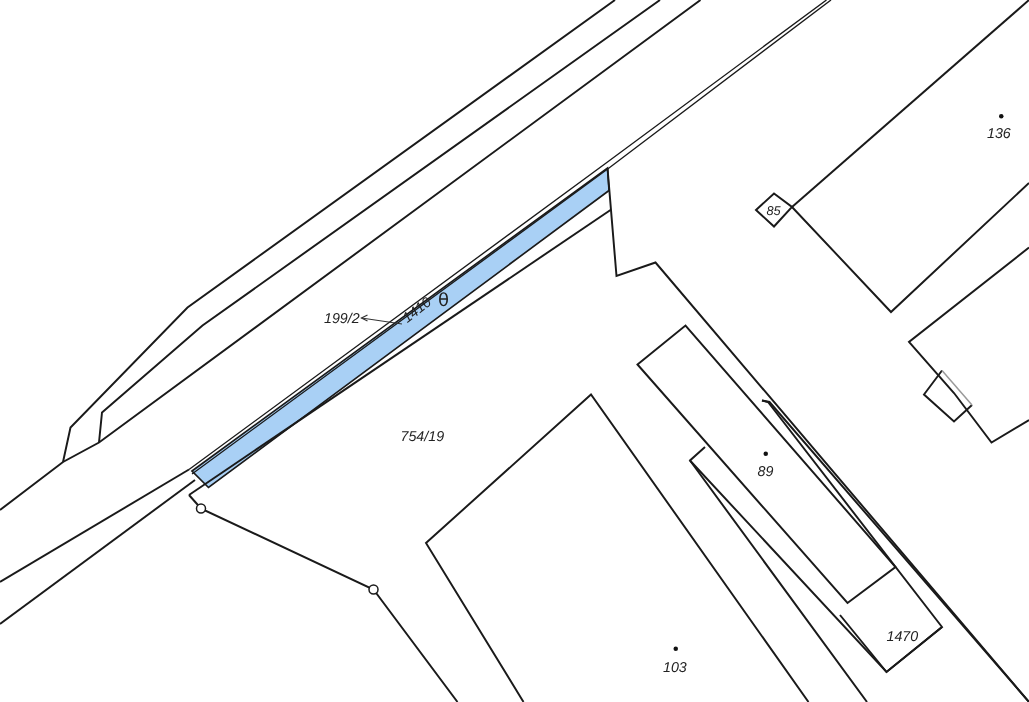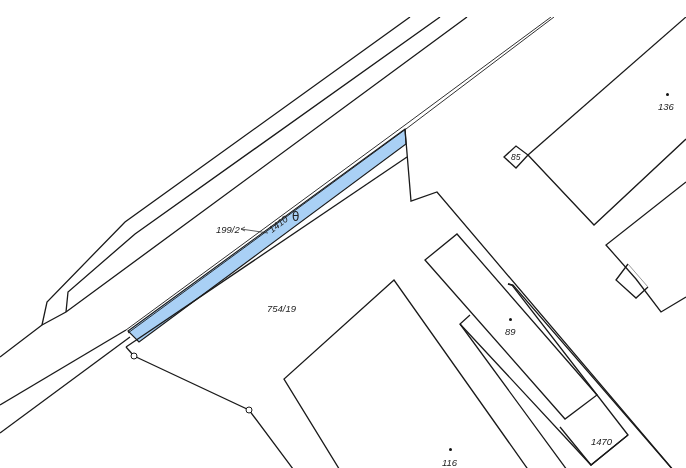--- a/index.html
+++ b/index.html
@@ -1,17 +1,17 @@
 <!DOCTYPE html>
 <html><head>
 <meta charset="utf-8">
 <style>
   html, body { margin: 0; padding: 0; background: #ffffff; }
   body { width: 686px; height: 468px; overflow: hidden; position: relative; font-family: "Liberation Sans", sans-serif; }
-  #map { position: absolute; left: 0; top: 17px; width: 686px; height: 356px; border-radius: 28px; }
+  #map { position: absolute; left: 0; top: 0; width: 686px; height: 356px; border-radius: 28px; }
   #map svg { display: block; }
   .ln { fill: none; stroke: #1a1a1a; stroke-width: 1.3; stroke-linejoin: miter; }
   .ln-thin { fill: none; stroke: #1a1a1a; stroke-width: 0.9; }
   .ln-grey { fill: none; stroke: #9a9a9a; stroke-width: 1; }
   .lbl { position: absolute; font-size: 9.5px; font-style: italic; color: #222; white-space: nowrap; line-height: 1; }
   .pt { position: absolute; width: 3px; height: 3px; border-radius: 50%; background: #111; }
 </style>
 </head>
 <body>
 
@@ -74,14 +74,14 @@
   <span class="lbl" style="left:292px;top:194px;font-style:normal;font-size:12px;font-family:'DejaVu Sans',sans-serif">θ</span>
 
   <span class="lbl" style="left:267px;top:287px">754/19</span>
 
   <span class="pt" style="left:509px;top:301px"></span>
   <span class="lbl" style="left:505px;top:310px">89</span>
 
   <span class="lbl" style="left:591px;top:420px">1470</span>
 
   <span class="pt" style="left:449px;top:431px"></span>
-  <span class="lbl" style="left:442px;top:441px">116</span>
+  <span class="lbl" style="left:442px;top:441px">103</span>
 </div>
 
 </body></html>

